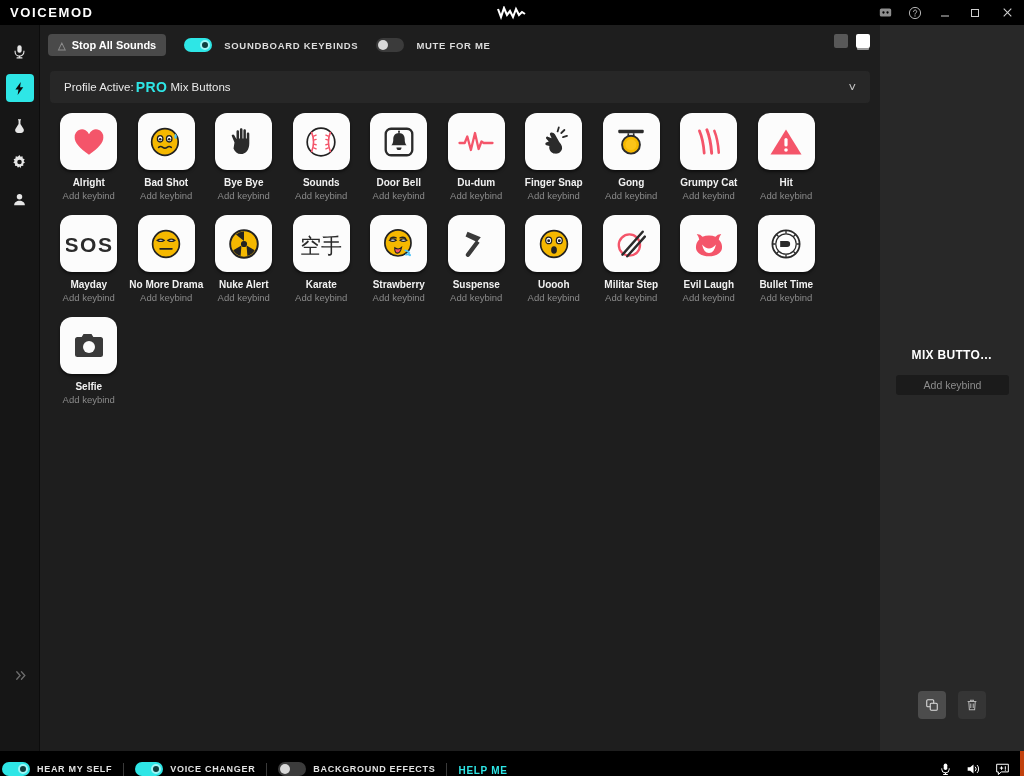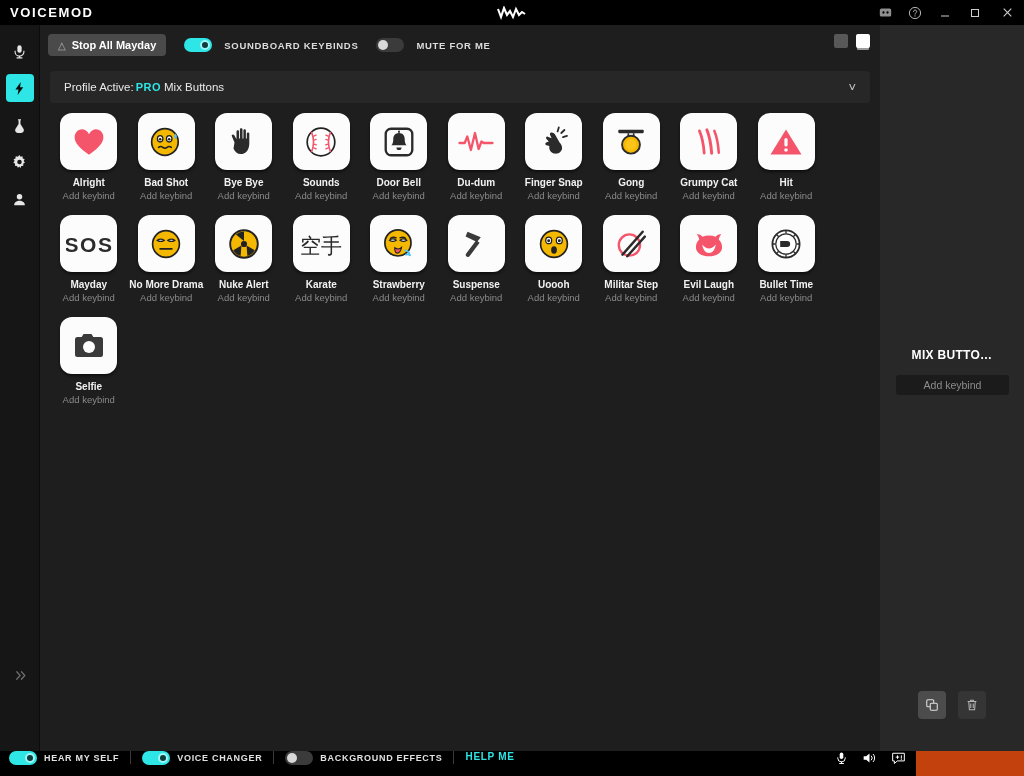--- a/index.html
+++ b/index.html
@@ -93,21 +93,21 @@
   .vm-sq { width: 14px; height: 14px; border-radius: 2px; }
   .vm-sq.inactive { background: #585858; }
   .vm-sq.active { background: #fff; box-shadow: 0 3px 0 -1px #9a9a9a; }
 
   .profile-bar {
     position: absolute; left: 10px; top: 46px; width: 820px; height: 32px;
     background: #272727; border-radius: 4px;
     display: flex; align-items: center; padding: 0 14px;
   }
   .profile-text { color: #e9e9e9; font-size: 11.5px; }
-  .profile-pro { color: #2ee6e6; font-size: 11px; font-weight: bold; letter-spacing: .5px; margin: 0 3px 0 2px; }
+  .profile-pro { color: #2ee6e6; font-size: 14px; font-weight: bold; letter-spacing: .5px; margin: 0 3px 0 2px; }
   .profile-chev { margin-left: auto; color: #c8c8c8; font-size: 13px; }
 
   
   .grid {
     position: absolute; left: 10px; top: 88px; width: 820px;
     display: flex; flex-wrap: wrap;
   }
   .tile { width: 77.5px; margin-bottom: 13px; text-align: center; }
   .tile-art {
     width: 57px; height: 57px; margin: 0 auto 7px auto;
@@ -143,22 +143,22 @@
   .rp-btn {
     width: 28px; height: 28px; border-radius: 4px;
     display: flex; align-items: center; justify-content: center;
     color: #d4d4d4;
   }
   .rp-btn.copy { background: #4c4c4c; }
   .rp-btn.del  { background: #353535; }
 
   
   .bottombar {
-    position: absolute; left: 0; bottom: 0; width: 916px; height: 25px;
-    background: #000; display: flex; align-items: flex-start; padding-left: 9px;
+    position: absolute; left: 0; bottom: 0; width: 1020px; height: 25px;
+    background: #000; display: flex; align-items: flex-end; padding-left: 2px;
   }
   .bb-group { display: flex; align-items: center; gap: 7px; }
   .bb-label { color: #e2e2e2; font-size: 9px; font-weight: bold; letter-spacing: .7px; }
   .bb-sep { width: 1px; height: 13px; background: #3a3a3a; margin: 0 11px; }
   .bb-help { color: #2ee6e6; font-size: 10px; font-weight: bold; letter-spacing: .7px; }
   .bb-right {
     position: absolute; right: 10px; display: flex; align-items: center; gap: 14px;
     color: #fff;
   }
   svg { display: block; }
@@ -245,21 +245,21 @@
           <path d="M9 4l3.6 4L9 12"></path>
       </svg>
     </div>
   </div>
 
   <div class="main">
 
     <div class="toolbar">
       <button class="stop-btn">
         <span class="tri">△</span>
-        <span>Stop All Mayday</span>
+        <span>Stop All Sounds</span>
       </button>
 
       <div class="tgl-group">
         <div class="toggle on">
             <div class="knob"></div>
           </div>
         <span class="tgl-label">SOUNDBOARD KEYBINDS</span>
       </div>
 
       <div class="tgl-group">

